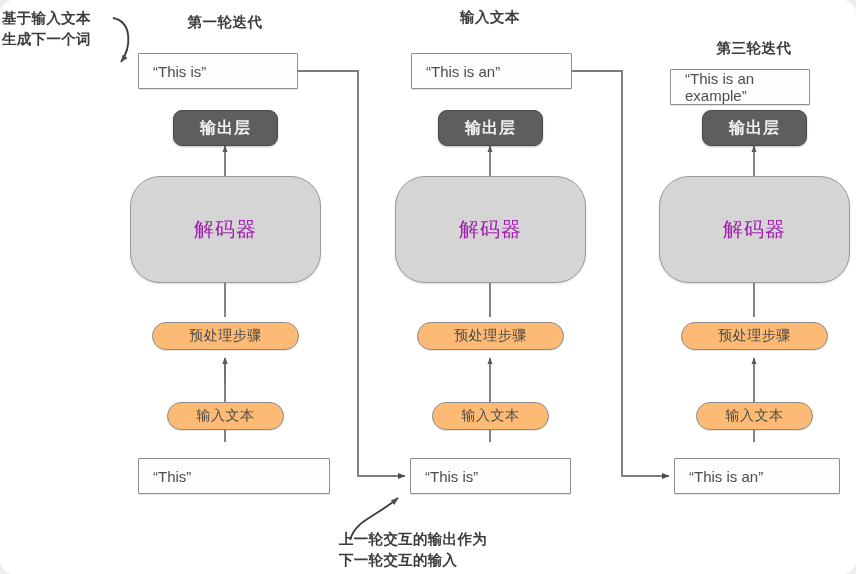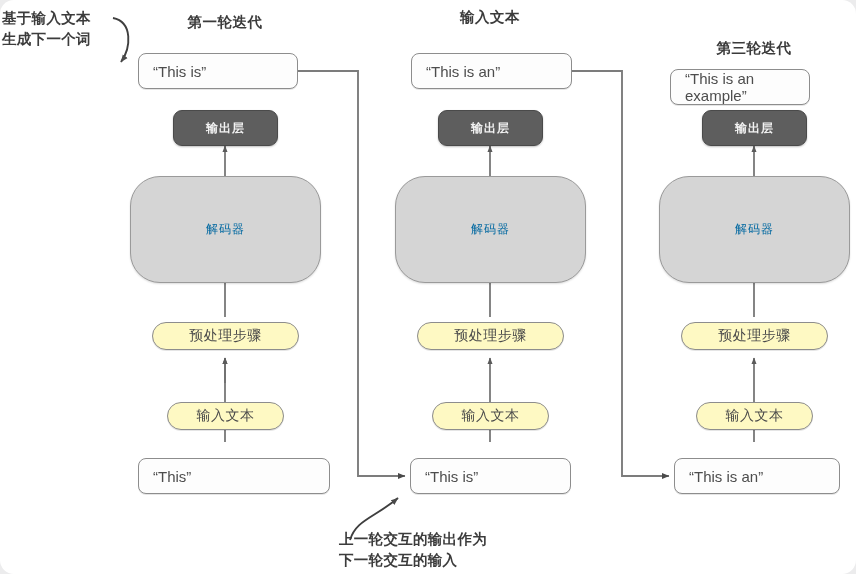--- a/index.html
+++ b/index.html
@@ -51,56 +51,56 @@
     display: flex;
     align-items: center;
     color: #4a4a4a;
     font-size: 14px;
   }
 
   
   .textbox {
     border: 1.4px solid #8d8d8d;
     background: #fdfdfd;
-    border-radius: 8px;
+    border-radius: 1px;
     padding-left: 14px;
     justify-content: flex-start;
     font-size: 15px;
     color: #4d4d4d;
     box-shadow: 0 1px 0 rgba(0,0,0,.10);
   }
 
   
   .outputlayer {
     background: #5e5e5e;
     border: 1.3px solid #4a4a4a;
     border-radius: 9px;
     color: #f2f2f2;
     justify-content: center;
-    font-size: 12px;
+    font-size: 16px;
     font-weight: 600;
     letter-spacing: 1px;
     box-shadow: 0 1px 2px rgba(0,0,0,.25);
   }
 
   
   .decoder {
     background: #d5d5d5;
     border: 1.5px solid #9a9a9a;
     border-radius: 30px;
     justify-content: center;
-    font-size: 12px;
-    color: #0369a1;
+    font-size: 20px;
+    color: #a21caf;
     letter-spacing: 1px;
     box-shadow: 0 1px 2px rgba(0,0,0,.14);
   }
 
   
   .pill {
-    background: #fef9c3;
+    background: #fdba74;
     border: 1.4px solid #8d8d8d;
     border-radius: 14px;
     justify-content: center;
     font-size: 14px;
     color: #4a4a4a;
     letter-spacing: .5px;
     box-shadow: 0 1px 0 rgba(0,0,0,.10);
   }
 
   

